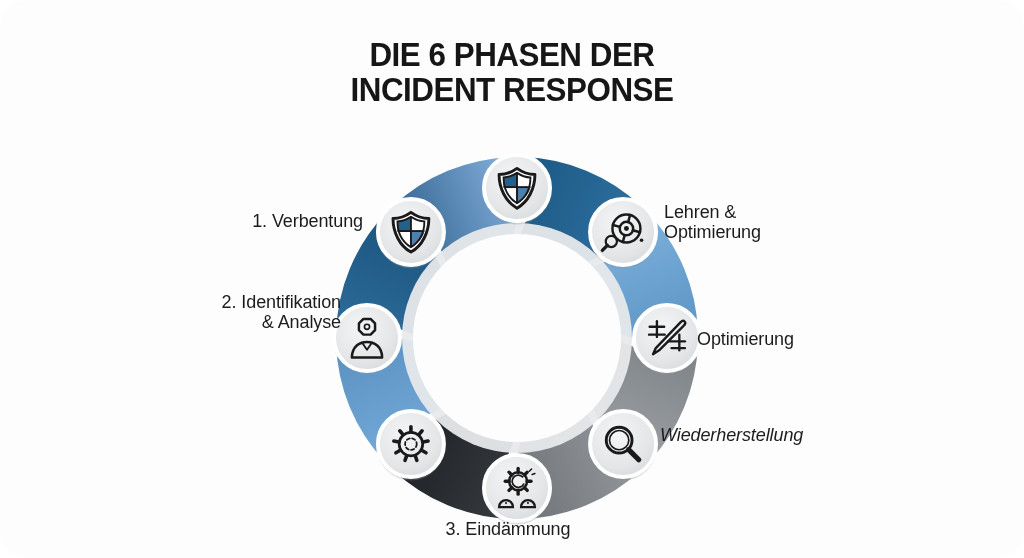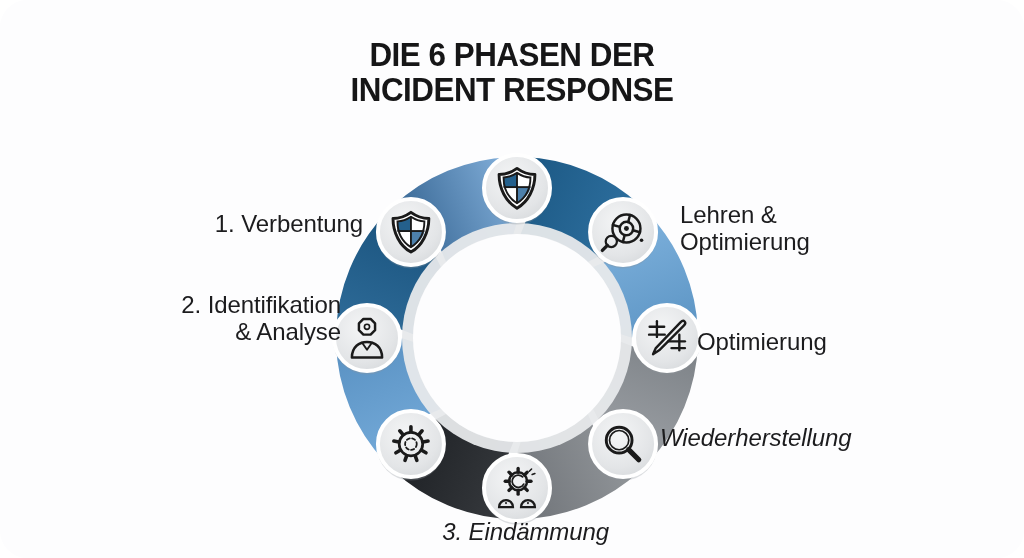--- a/index.html
+++ b/index.html
@@ -7,27 +7,27 @@
     position:relative;width:1024px;height:558px;overflow:hidden;
     font-family:"Liberation Sans",sans-serif;background:#fdfdfe;border-radius:27px;
   }
   .title{
     position:absolute;top:38px;left:0;width:100%;text-align:center;
     font-size:33px;font-weight:bold;letter-spacing:-0.5px;line-height:1.06;
     white-space:pre-line;color:#161617;transform:scaleX(.95);
   }
   #ring-svg{position:absolute;left:0;top:0;}
   .lbl{
-    position:absolute;font-size:24px;line-height:1.12;white-space:pre-line;
+    position:absolute;font-size:18px;line-height:1.12;white-space:pre-line;
     color:#1c1c1e;letter-spacing:-0.1px;
   }
   .lbl-phase1{top:211px;right:661px;text-align:right;}
   .lbl-phase2{top:292px;right:683px;text-align:right;}
-  .lbl-phase3{top:519px;left:407px;width:202px;text-align:right;font-style:italic;}
-  .lbl-lessons{top:202px;left:664px;margin-left:16px;}
+  .lbl-phase3{top:519px;left:407px;width:202px;text-align:center;}
+  .lbl-lessons{top:202px;left:664px;}
   .lbl-eradication{top:329px;left:697px;}
   .lbl-recovery{top:425px;left:660px;}
 </style>
 </head>
 <body>
 
 <div class="stage" style="background: rgb(253, 253, 254);">
   <div class="title">DIE 6 PHASEN DER
 INCIDENT RESPONSE</div>
 

